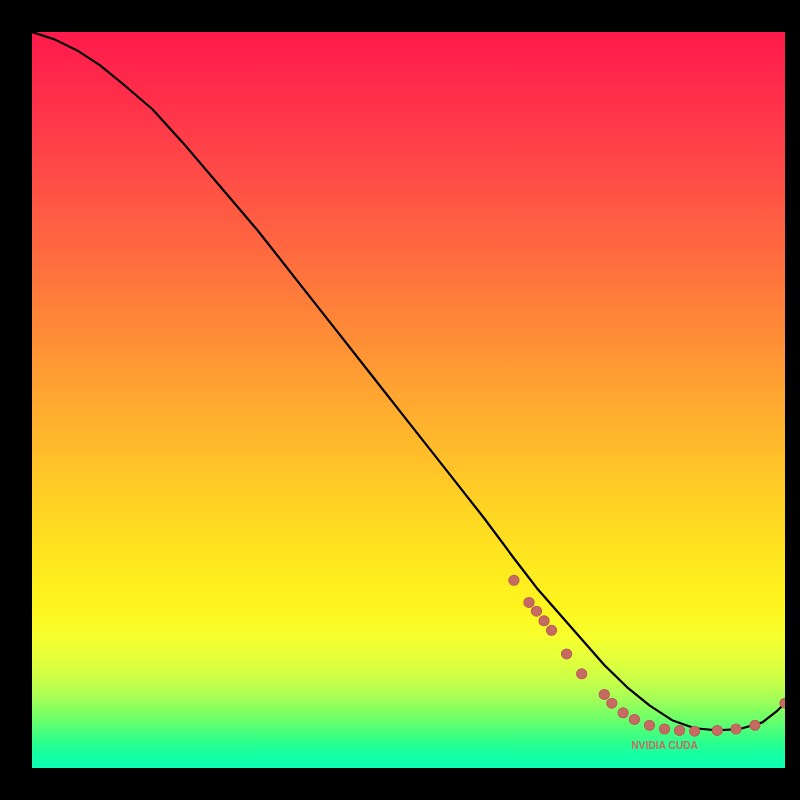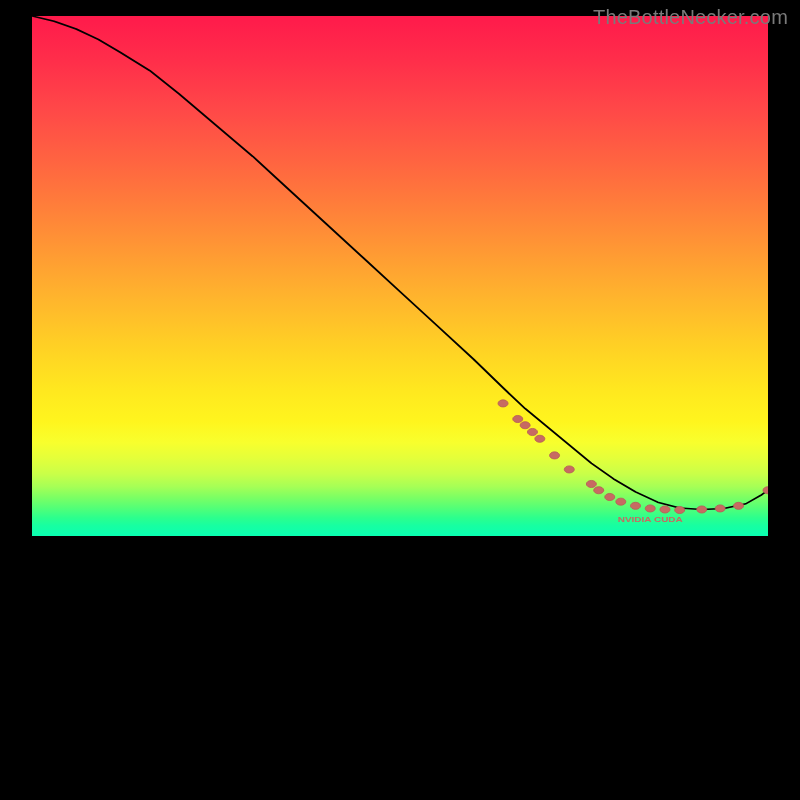--- a/index.html
+++ b/index.html
@@ -23,24 +23,25 @@
     right: 12px;
     color: #7a7a7a;
     font-size: 20px;
     font-weight: 500;
     letter-spacing: 0.2px;
     z-index: 5;
   }
   .plot-area {
     position: absolute;
     left: 32px;
-    top: 16px;
+    top: 32px;
     width: 736px;
-    height: 520px;
+    height: 736px;
     overflow: hidden;
+    padding-left: 17px;
   }
   .gradient {
     position: absolute;
     left: 0;
     top: 0;
     width: 100%;
     height: 100%;
     
     background: linear-gradient(
       to bottom,
@@ -90,21 +91,20 @@
     font-weight: 700;
     text-anchor: middle;
     dominant-baseline: middle;
     font-family: Arial, sans-serif;
   }
 </style>
 </head>
 <body>
 
 <div class="frame">
-  <div class="watermark">TheBottleNecker.com</div>
 
   <div class="plot-area">
     <div class="gradient"></div>
     <svg class="overlay" viewBox="0 0 736 736" preserveAspectRatio="none">
       <g id="chart-group">
           <path d="M0.00,0.00 L22.08,7.36 L44.16,18.40 L66.24,33.12 L88.32,51.52 L117.76,77.28 L147.20,110.40 L184.00,154.56 L220.80,198.72 L257.60,246.56 L294.40,294.40 L331.20,342.24 L368.00,390.08 L404.80,437.92 L441.60,485.76 L471.04,526.24 L493.12,555.68 L515.20,581.44 L537.28,607.20 L559.36,632.96 L581.44,655.04 L603.52,673.44 L625.60,688.16 L647.68,696.26 L669.76,698.46 L691.84,696.99 L713.92,690.37 L728.64,678.59 L736.00,671.23" class="curve"></path>
           <circle cx="471.04" cy="548.32" r="5" class="dot"></circle>
           <circle cx="485.76" cy="570.40" r="5" class="dot"></circle>
           <circle cx="493.12" cy="579.23" r="5" class="dot"></circle>
           <circle cx="500.48" cy="588.80" r="5" class="dot"></circle>

